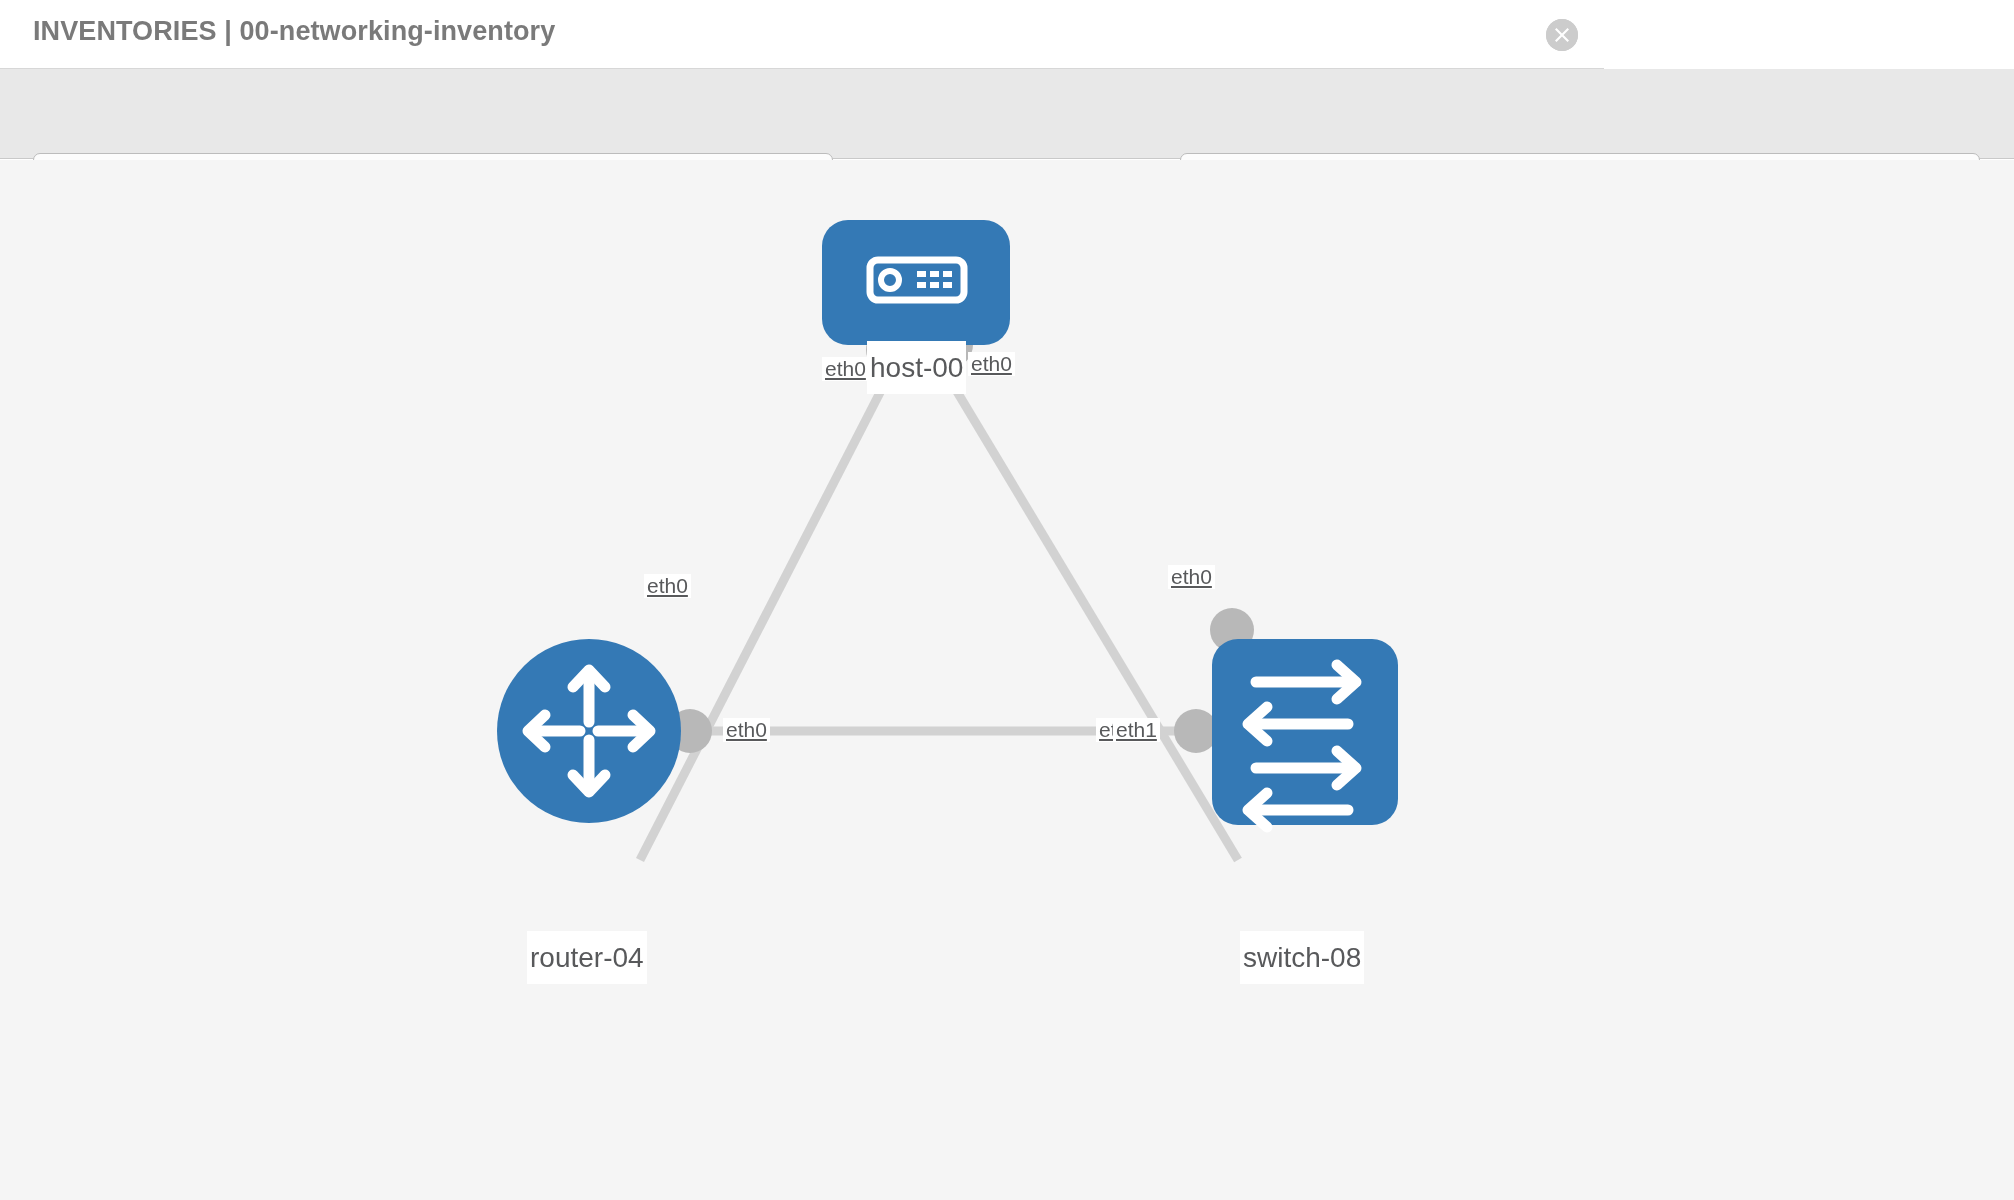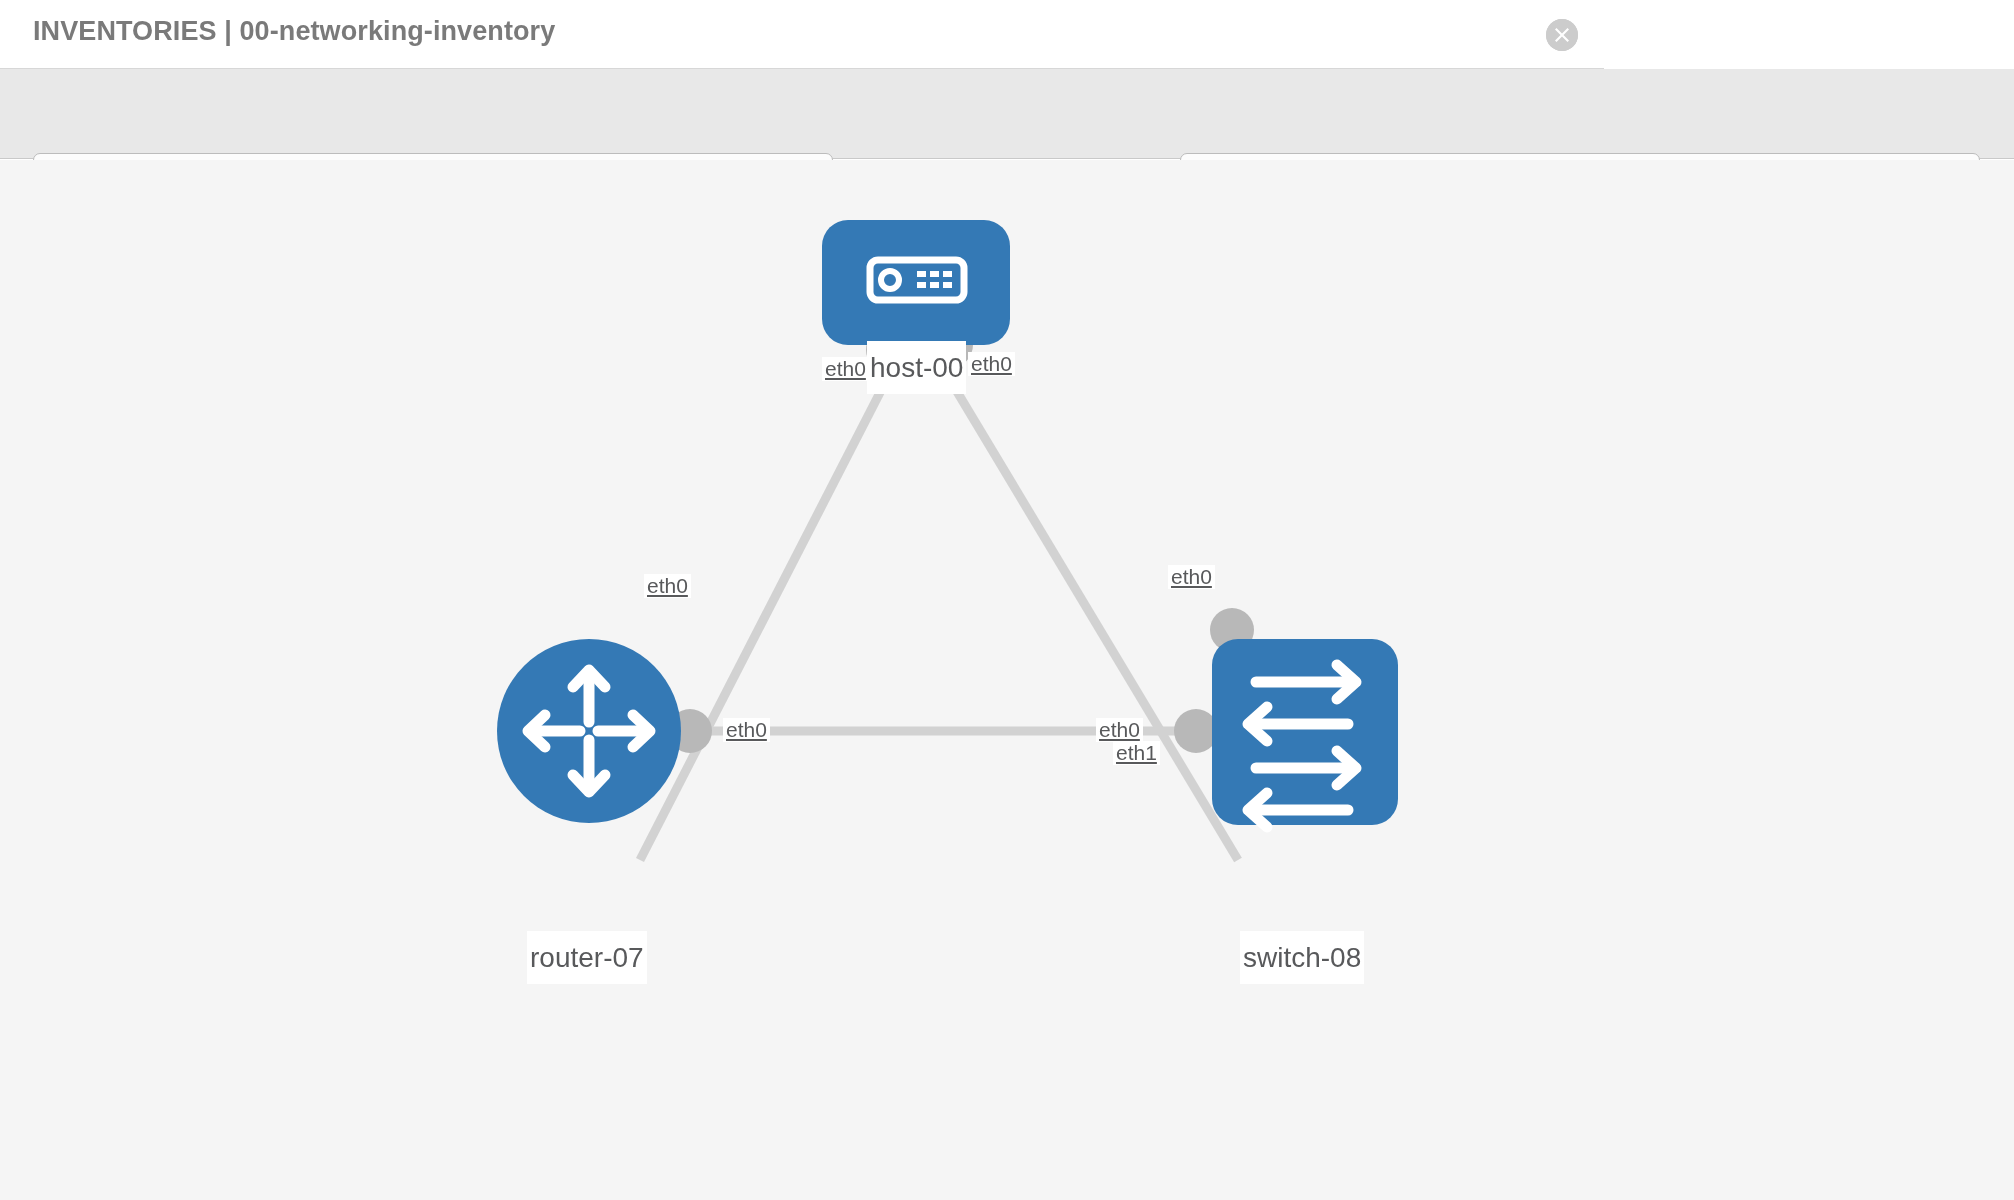--- a/index.html
+++ b/index.html
@@ -231,25 +231,25 @@
           <polyline points="1267,547 1248,564 1267,581"></polyline>
           <line x1="1256" y1="608" x2="1354" y2="608"></line>
           <polyline points="1337,591 1356,608 1337,625"></polyline>
           <line x1="1250" y1="650" x2="1348" y2="650"></line>
           <polyline points="1267,633 1248,650 1267,667"></polyline>
         </g>
       </g>
     </svg>
 
     <div class="chip name" style="left:867px; top:181px;">host-00</div>
-    <div class="chip name" style="left:527px; top:771px;">router-07</div>
+    <div class="chip name" style="left:527px; top:771px;">router-04</div>
     <div class="chip name" style="left:1240px; top:771px;">switch-08</div>
 
     <div class="chip iface" style="left:822px; top:197px;">eth0</div>
     <div class="chip iface" style="left:968px; top:192px;">eth0</div>
     <div class="chip iface" style="left:644px; top:414px;">eth0</div>
     <div class="chip iface" style="left:1168px; top:405px;">eth0</div>
     <div class="chip iface" style="left:723px; top:558px;">eth0</div>
     <div class="chip iface" style="left:1096px; top:558px;">eth0</div>
-    <div class="chip iface" style="left:1113px; top:558px;margin-top:23px;">eth1</div>
+    <div class="chip iface" style="left:1113px; top:558px;">eth1</div>
 
   </div>
 </div>
 
 </body></html>

